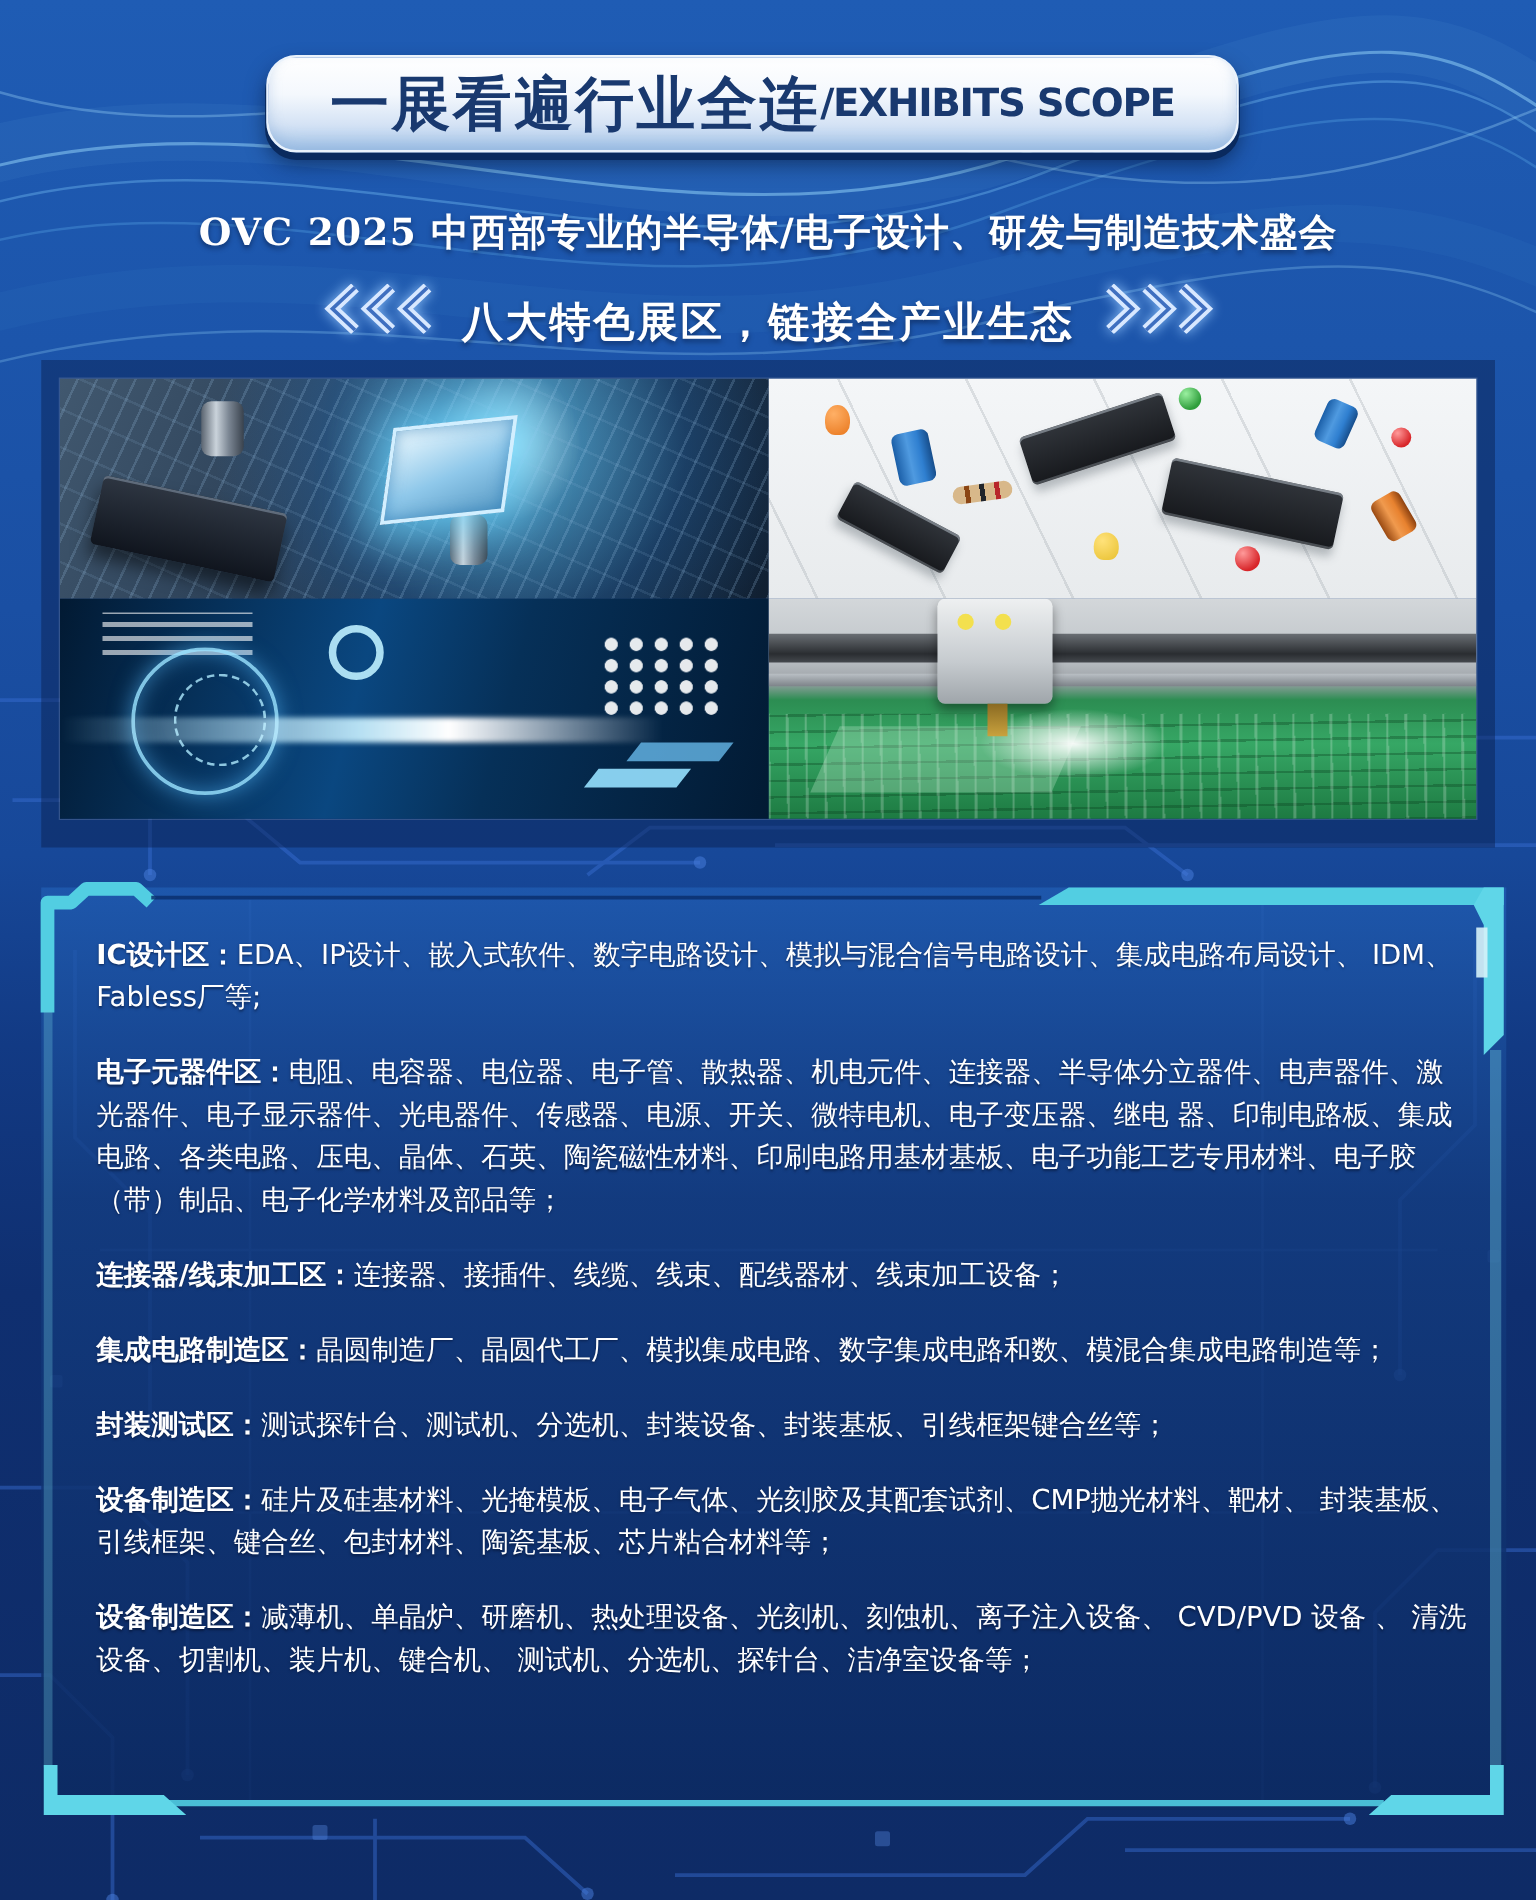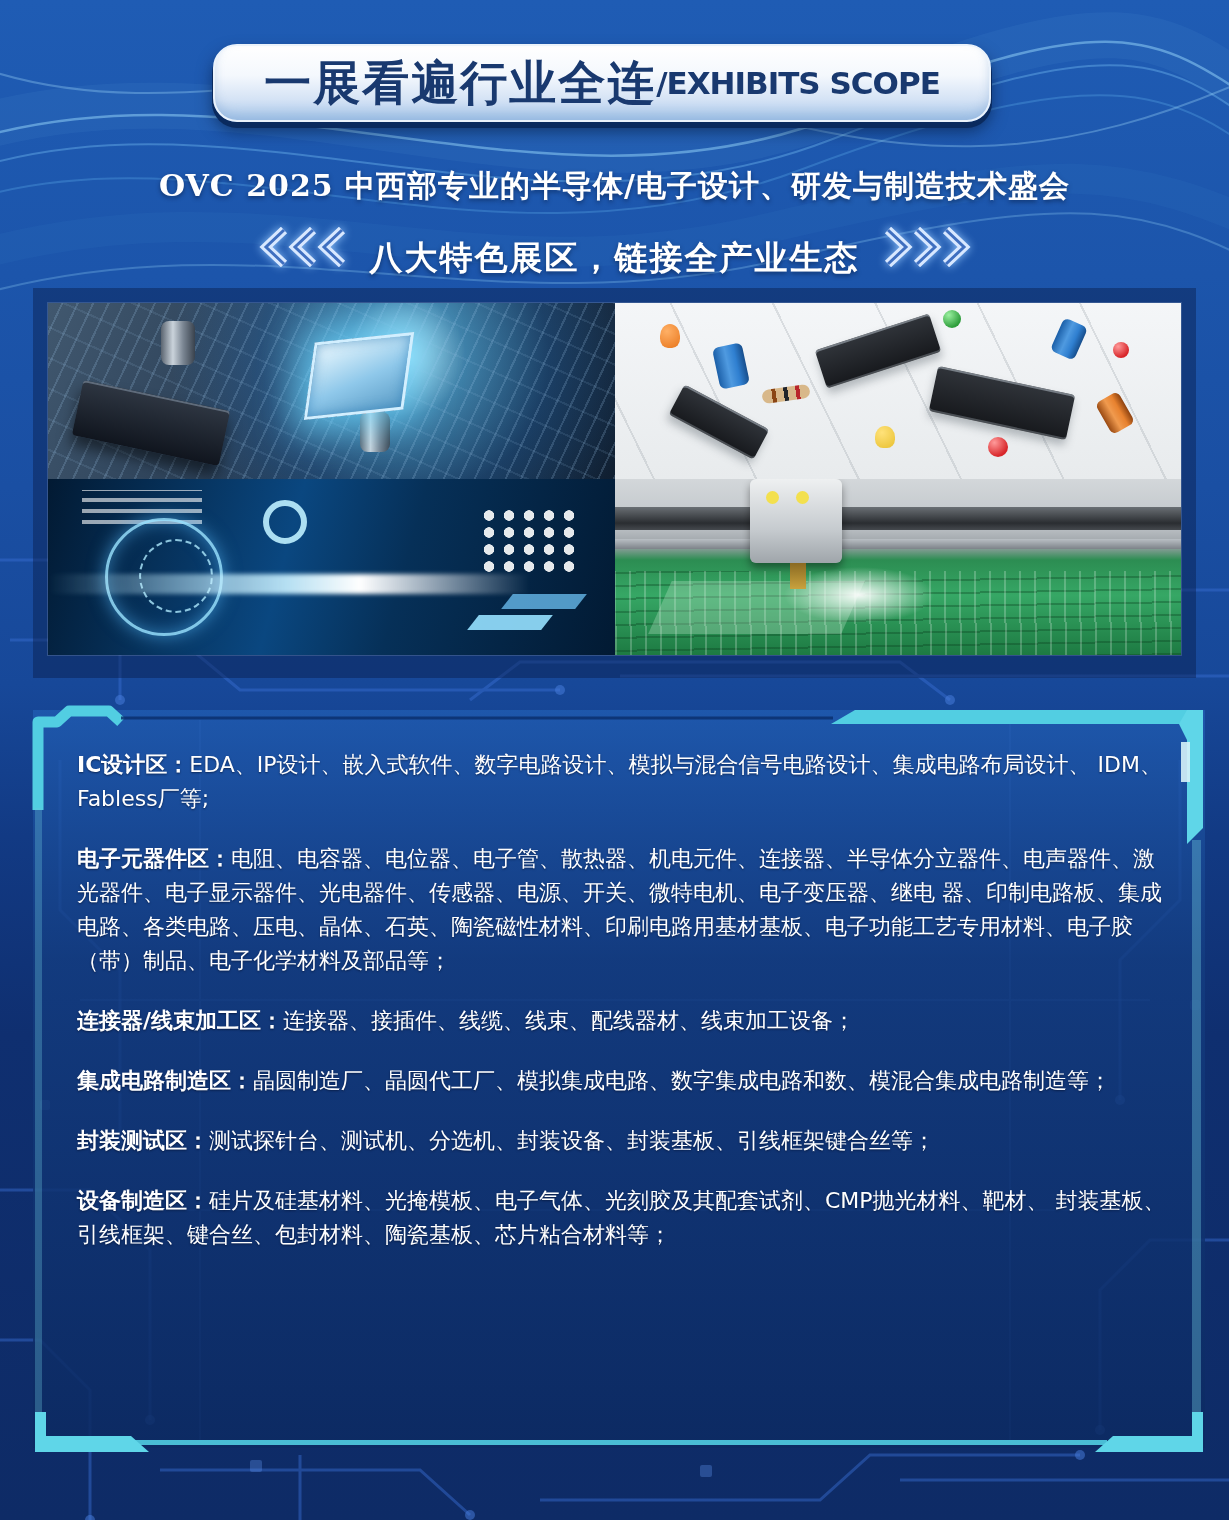--- a/index.html
+++ b/index.html
@@ -382,16 +382,17 @@
       <polygon points="8,712 19,712 19,736 104,736 122,752 8,752" fill="#5fd6e8"></polygon>
       <polygon points="1176,712 1165,712 1165,736 1086,736 1068,752 1176,752" fill="#5fd6e8"></polygon>
     </svg>
     <div class="zones">
       <p class="zone"><b class="zt">IC设计区：</b><span class="zb">EDA、IP设计、嵌入式软件、数字电路设计、模拟与混合信号电路设计、集成电路布局设计、 IDM、Fabless厂等;</span></p>
       <p class="zone"><b class="zt">电子元器件区：</b><span class="zb">电阻、电容器、电位器、电子管、散热器、机电元件、连接器、半导体分立器件、电声器件、激光器件、电子显示器件、光电器件、传感器、电源、开关、微特电机、电子变压器、继电 器、印制电路板、集成电路、各类电路、压电、晶体、石英、陶瓷磁性材料、印刷电路用基材基板、电子功能工艺专用材料、电子胶（带）制品、电子化学材料及部品等；</span></p>
       <p class="zone"><b class="zt">连接器/线束加工区：</b><span class="zb">连接器、接插件、线缆、线束、配线器材、线束加工设备；</span></p>
       <p class="zone"><b class="zt">集成电路制造区：</b><span class="zb">晶圆制造厂、晶圆代工厂、模拟集成电路、数字集成电路和数、模混合集成电路制造等；</span></p>
       <p class="zone"><b class="zt">封装测试区：</b><span class="zb">测试探针台、测试机、分选机、封装设备、封装基板、引线框架键合丝等；</span></p>
       <p class="zone"><b class="zt">设备制造区：</b><span class="zb">硅片及硅基材料、光掩模板、电子气体、光刻胶及其配套试剂、CMP抛光材料、靶材、 封装基板、引线框架、键合丝、包封材料、陶瓷基板、芯片粘合材料等；</span></p>
+      <p class="zone"><b class="zt">设备制造区：</b><span class="zb">减薄机、单晶炉、研磨机、热处理设备、光刻机、刻蚀机、离子注入设备、 CVD/PVD 设备 、 清洗设备、切割机、装片机、键合机、 测试机、分选机、探针台、洁净室设备等；</span></p>
     </div>
   </div>
 
 </div>
 
 </body></html>

